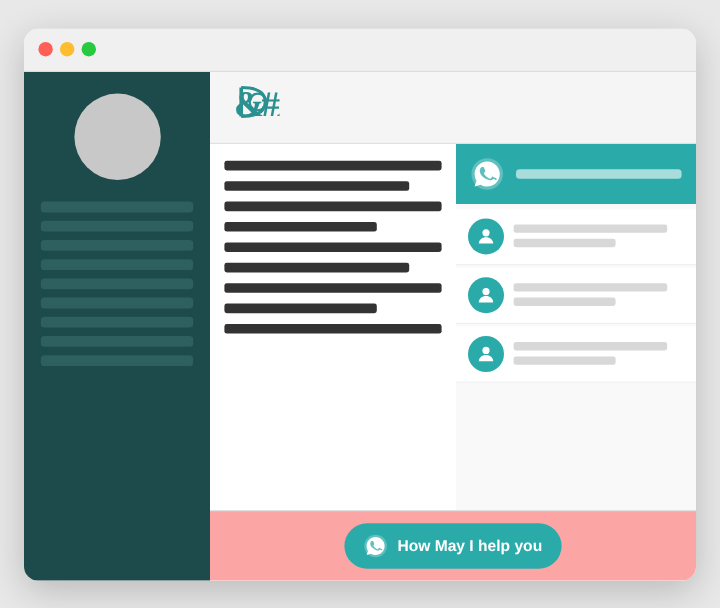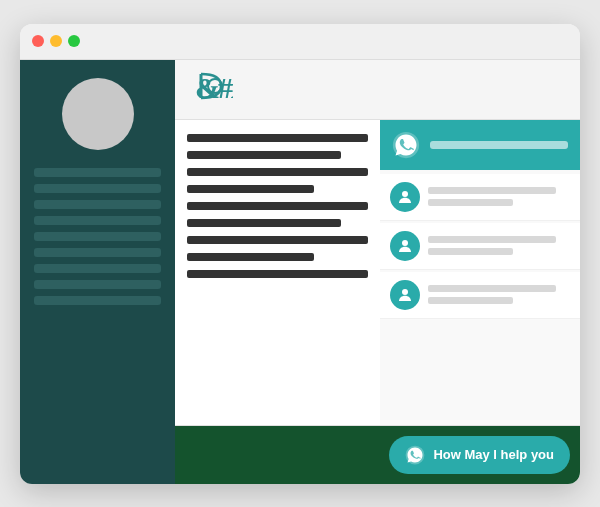--- a/index.html
+++ b/index.html
@@ -214,23 +214,23 @@
       background: #d8d8d8;
       border-radius: 2px;
     }
 
     .chat-line.long { width: 90%; }
     .chat-line.short { width: 60%; }
 
     
     .cta-area {
       padding: 10px 10px;
-      background: #14532d;
-      display: flex;
-      justify-content: flex-end;
+      background: #fca5a5;
+      display: flex;
+      justify-content: center;
       border-top: 1px solid #e0e0e0;
       flex-shrink: 0;
     }
 
     .cta-button {
       background: #2aabaa;
       color: #fff;
       border: none;
       border-radius: 24px;
       padding: 9px 16px;

